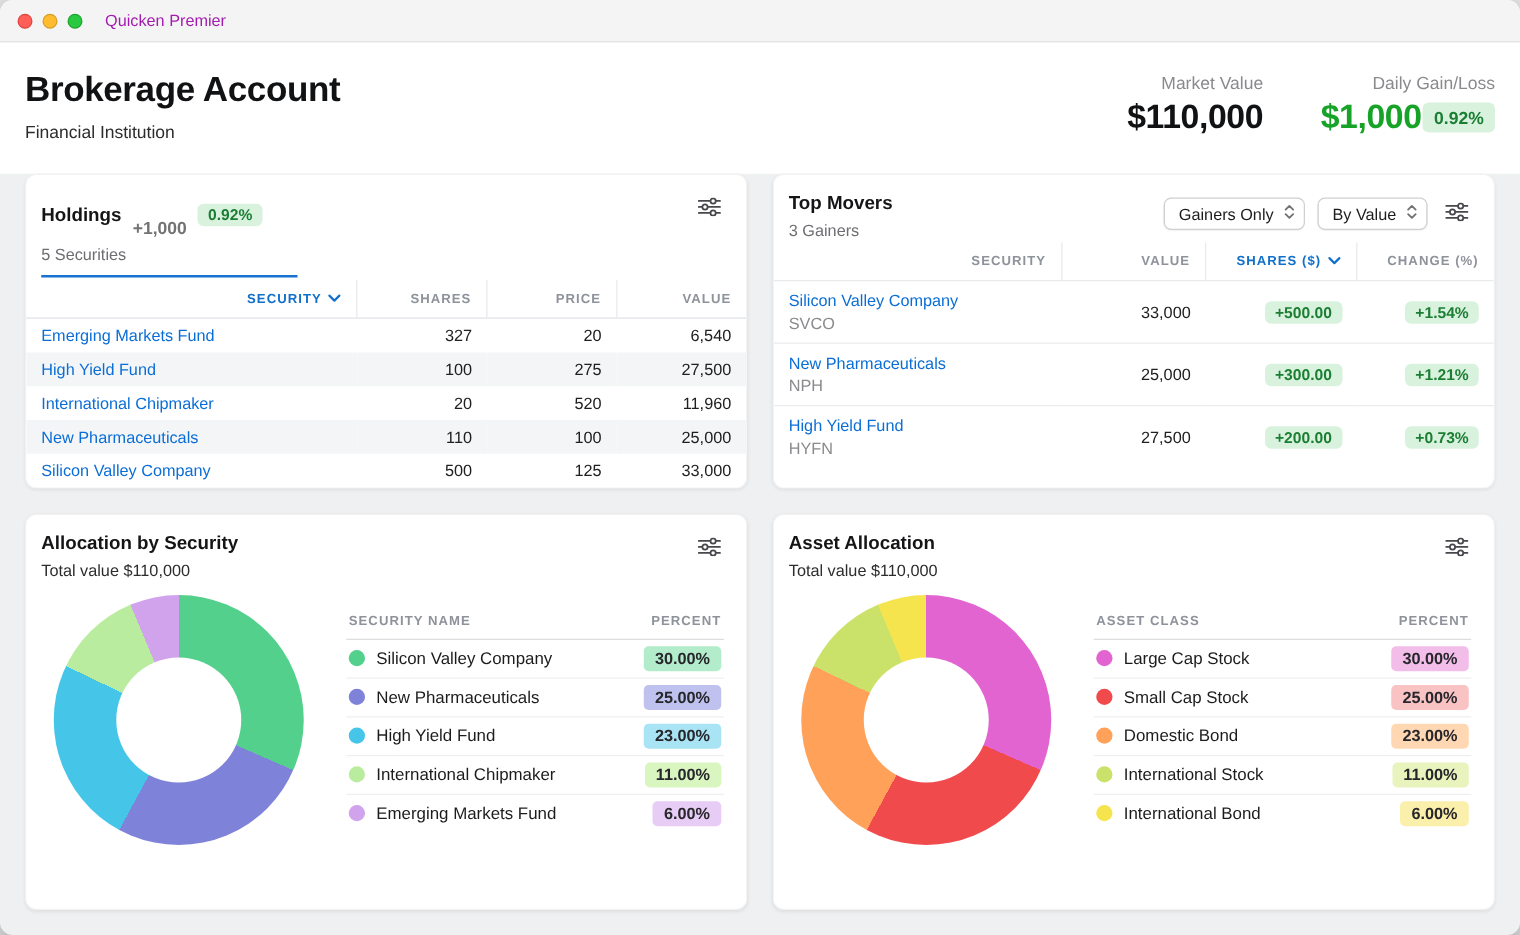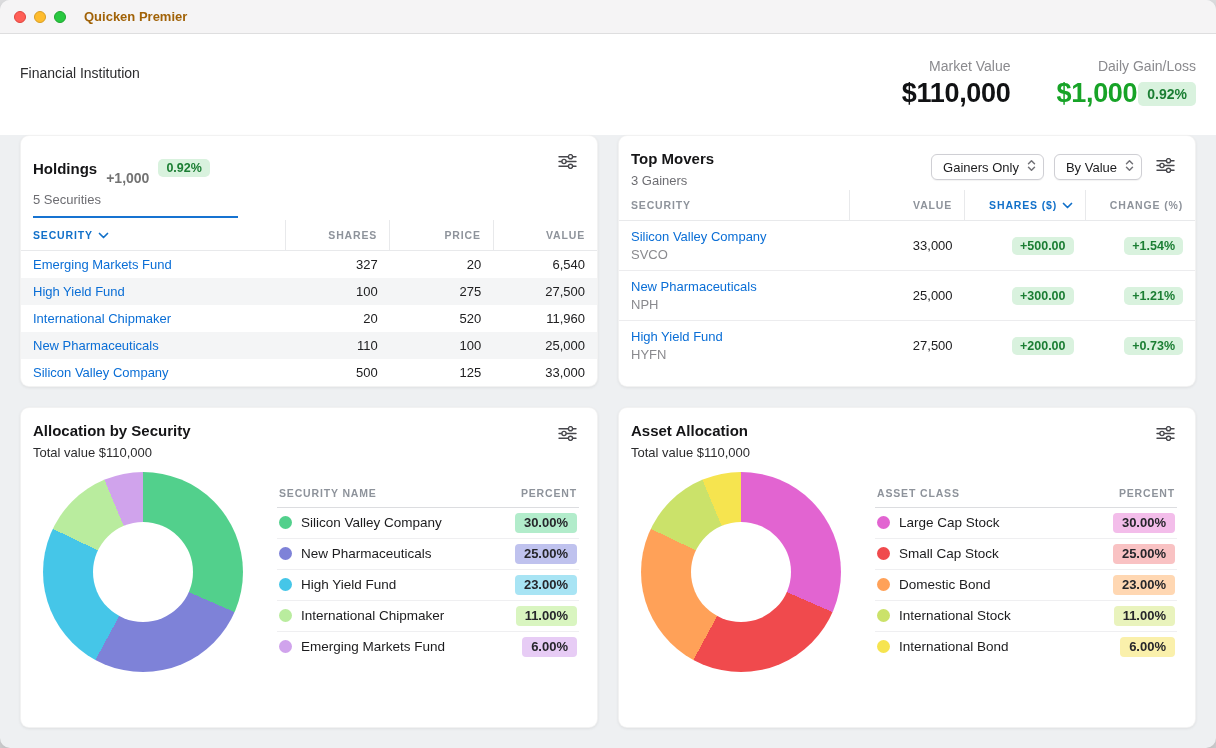--- a/index.html
+++ b/index.html
@@ -6,21 +6,21 @@
   html,body { width:1216px; height:748px; font-family:"Liberation Sans", sans-serif; background:#e4e4e6; }
   .window { width:1216px; height:748px; border-radius:10px; overflow:hidden; background:#eef0f2; display:flex; flex-direction:column; box-shadow:0 10px 30px rgba(0,0,0,.3); }
 
   
   .titlebar { height:34px; background:#f5f4f5; border-bottom:1px solid #dededf; display:flex; align-items:center; padding:0 14px; flex:0 0 auto; }
   .traffic { display:flex; gap:8px; margin-right:18px; }
   .light { width:12px; height:12px; border-radius:50%; }
   .light.red { background:#ff5f57; border:1px solid #e0443e; }
   .light.yellow { background:#febc2e; border:1px solid #d89e24; }
   .light.green { background:#28c840; border:1px solid #1fa52f; }
-  .win-title { font-size:13px; font-weight:700; color:#a16207; }
+  .win-title { font-size:13px; font-weight:400; color:#a21caf; }
 
   
   .page-header { background:#ffffff; padding:22px 20px 26px 20px; display:flex; justify-content:space-between; align-items:flex-start; flex:0 0 auto; }
   .acct-title { font-size:28px; font-weight:700; color:#111214; letter-spacing:-.3px; }
   .acct-sub { font-size:14px; color:#2c2c2e; margin-top:9px; }
   .header-stats { display:flex; gap:46px; padding-top:2px; }
   .stat { text-align:right; }
   .stat-label { font-size:14px; color:#8a8a8e; }
   .stat-value { font-size:27px; font-weight:600; color:#111214; margin-top:4px; letter-spacing:-.3px; }
   .stat-gain { display:flex; align-items:center; justify-content:flex-end; gap:1px; margin-top:4px; }
@@ -39,21 +39,21 @@
   .panel-sub.dark { color:#2c2c2e; }
   .tab-underline { width:205px; border-bottom:2px solid #1673d1; margin-top:9px; }
   .gain-sm { font-size:14px; font-weight:600; color:#737373;margin-top:20px; }
   .icon-btn { background:none; border:none; cursor:pointer; padding:4px; display:flex; align-items:center; }
   .controls { display:flex; align-items:center; gap:10px; margin-top:4px; }
   .dropdown { display:flex; align-items:center; gap:8px; background:#fff; border:1px solid #cfcfd4; border-radius:6px; padding:4px 7px 4px 11px; font-size:13px; color:#1c1c1e; cursor:pointer; box-shadow:0 .5px 1px rgba(0,0,0,.05); }
 
   
   table { width:100%; border-collapse:collapse; margin-top:2px; }
   th { font-size:10.5px; letter-spacing:.08em; font-weight:600; color:#8e939b; text-align:right; padding:9px 12px; border-bottom:1px solid #e8e9eb; white-space:nowrap; }
-  th:first-child { text-align:left; }
+  th:first-child { text-align:right; }
   th + th { border-left:1px solid #e8e9eb; }
   th.sorted { color:#1170c9; }
   td { font-size:13px; color:#202022; text-align:right; padding:6px 12px; white-space:nowrap; }
   td:first-child { text-align:left; }
   a.sec-link { color:#0a6ed6; text-decoration:none; }
   .holdings-table tr.striped { background:#f4f5f6; }
   .movers-table td { padding:8px 12px; border-bottom:1px solid #ececee; }
   .movers-table tr:last-child td { border-bottom:none; }
   .ticker { font-size:13px; color:#8a8a8e; margin-top:3px; }
   .sort-head { display:inline-flex; align-items:center; gap:5px; }
@@ -79,20 +79,21 @@
     <div class="traffic">
       <span class="light red"></span>
       <span class="light yellow"></span>
       <span class="light green"></span>
     </div>
     <span class="win-title">Quicken Premier</span>
   </div>
 
   <div class="page-header">
     <div>
+      <div class="acct-title">Brokerage Account</div>
       <div class="acct-sub">Financial Institution</div>
     </div>
     <div class="header-stats">
       <div class="stat">
         <div class="stat-label">Market Value</div>
         <div class="stat-value">$110,000</div>
       </div>
       <div class="stat">
         <div class="stat-label">Daily Gain/Loss</div>
         <div class="stat-gain">

